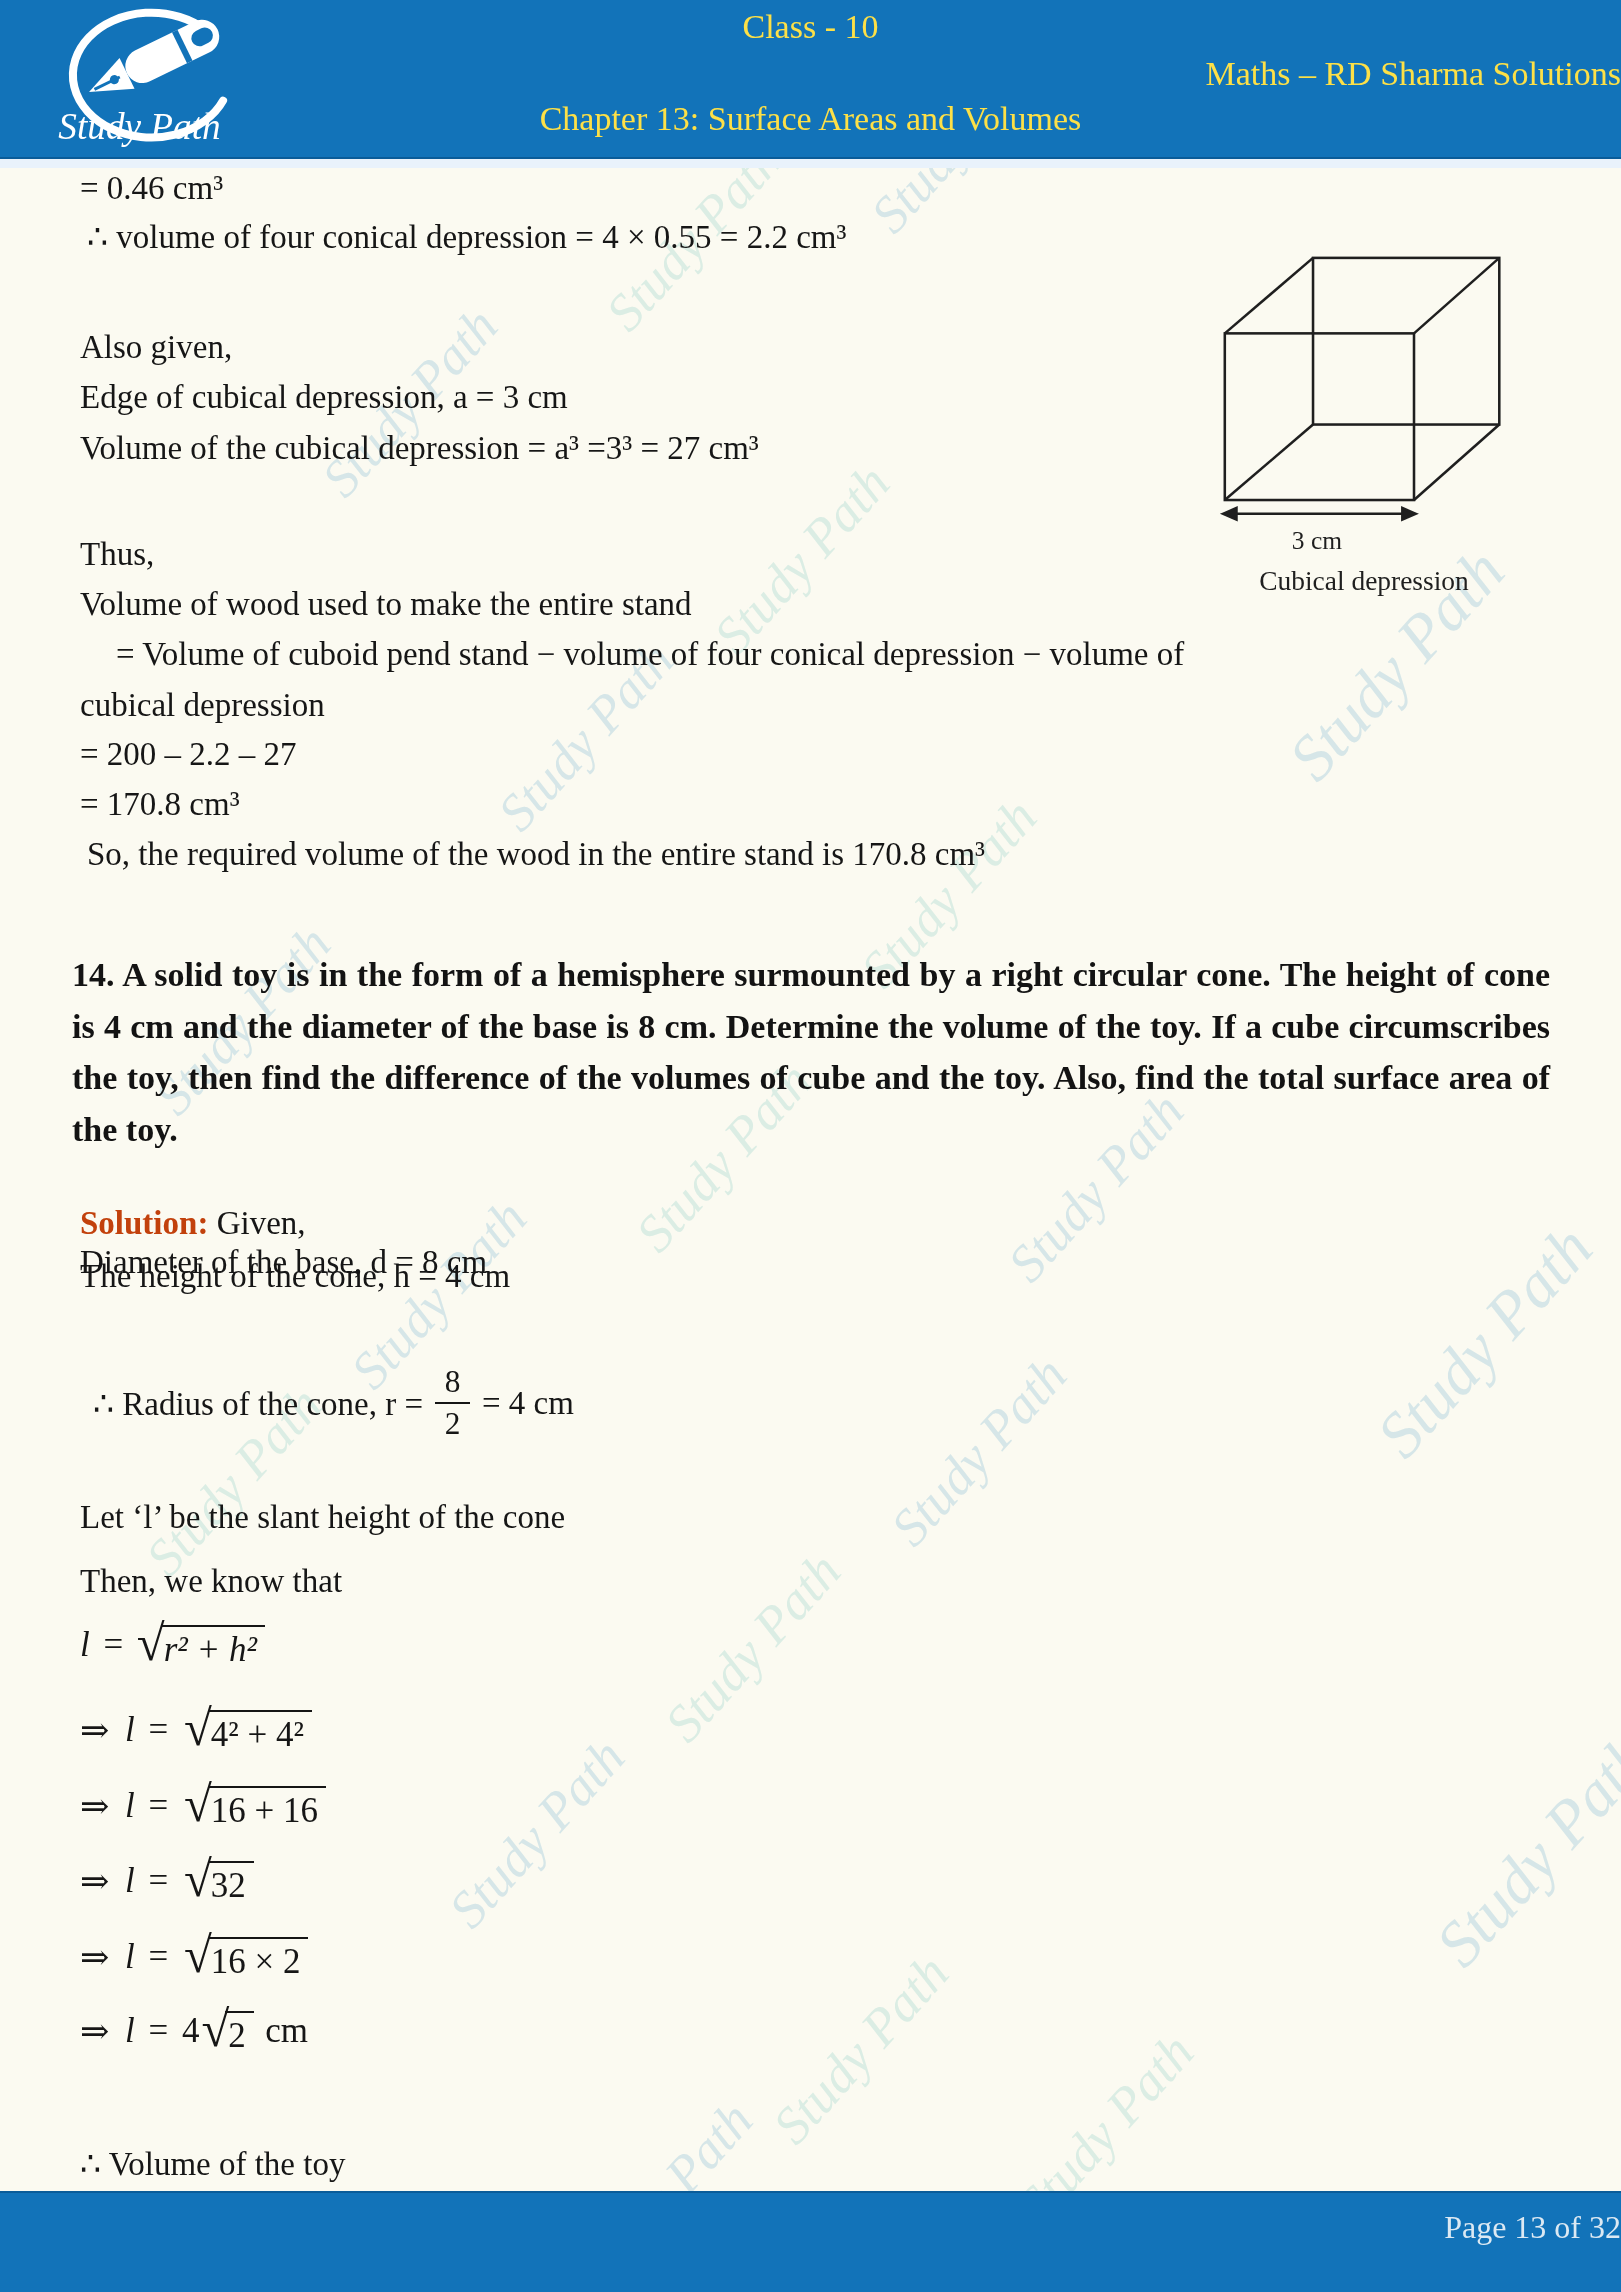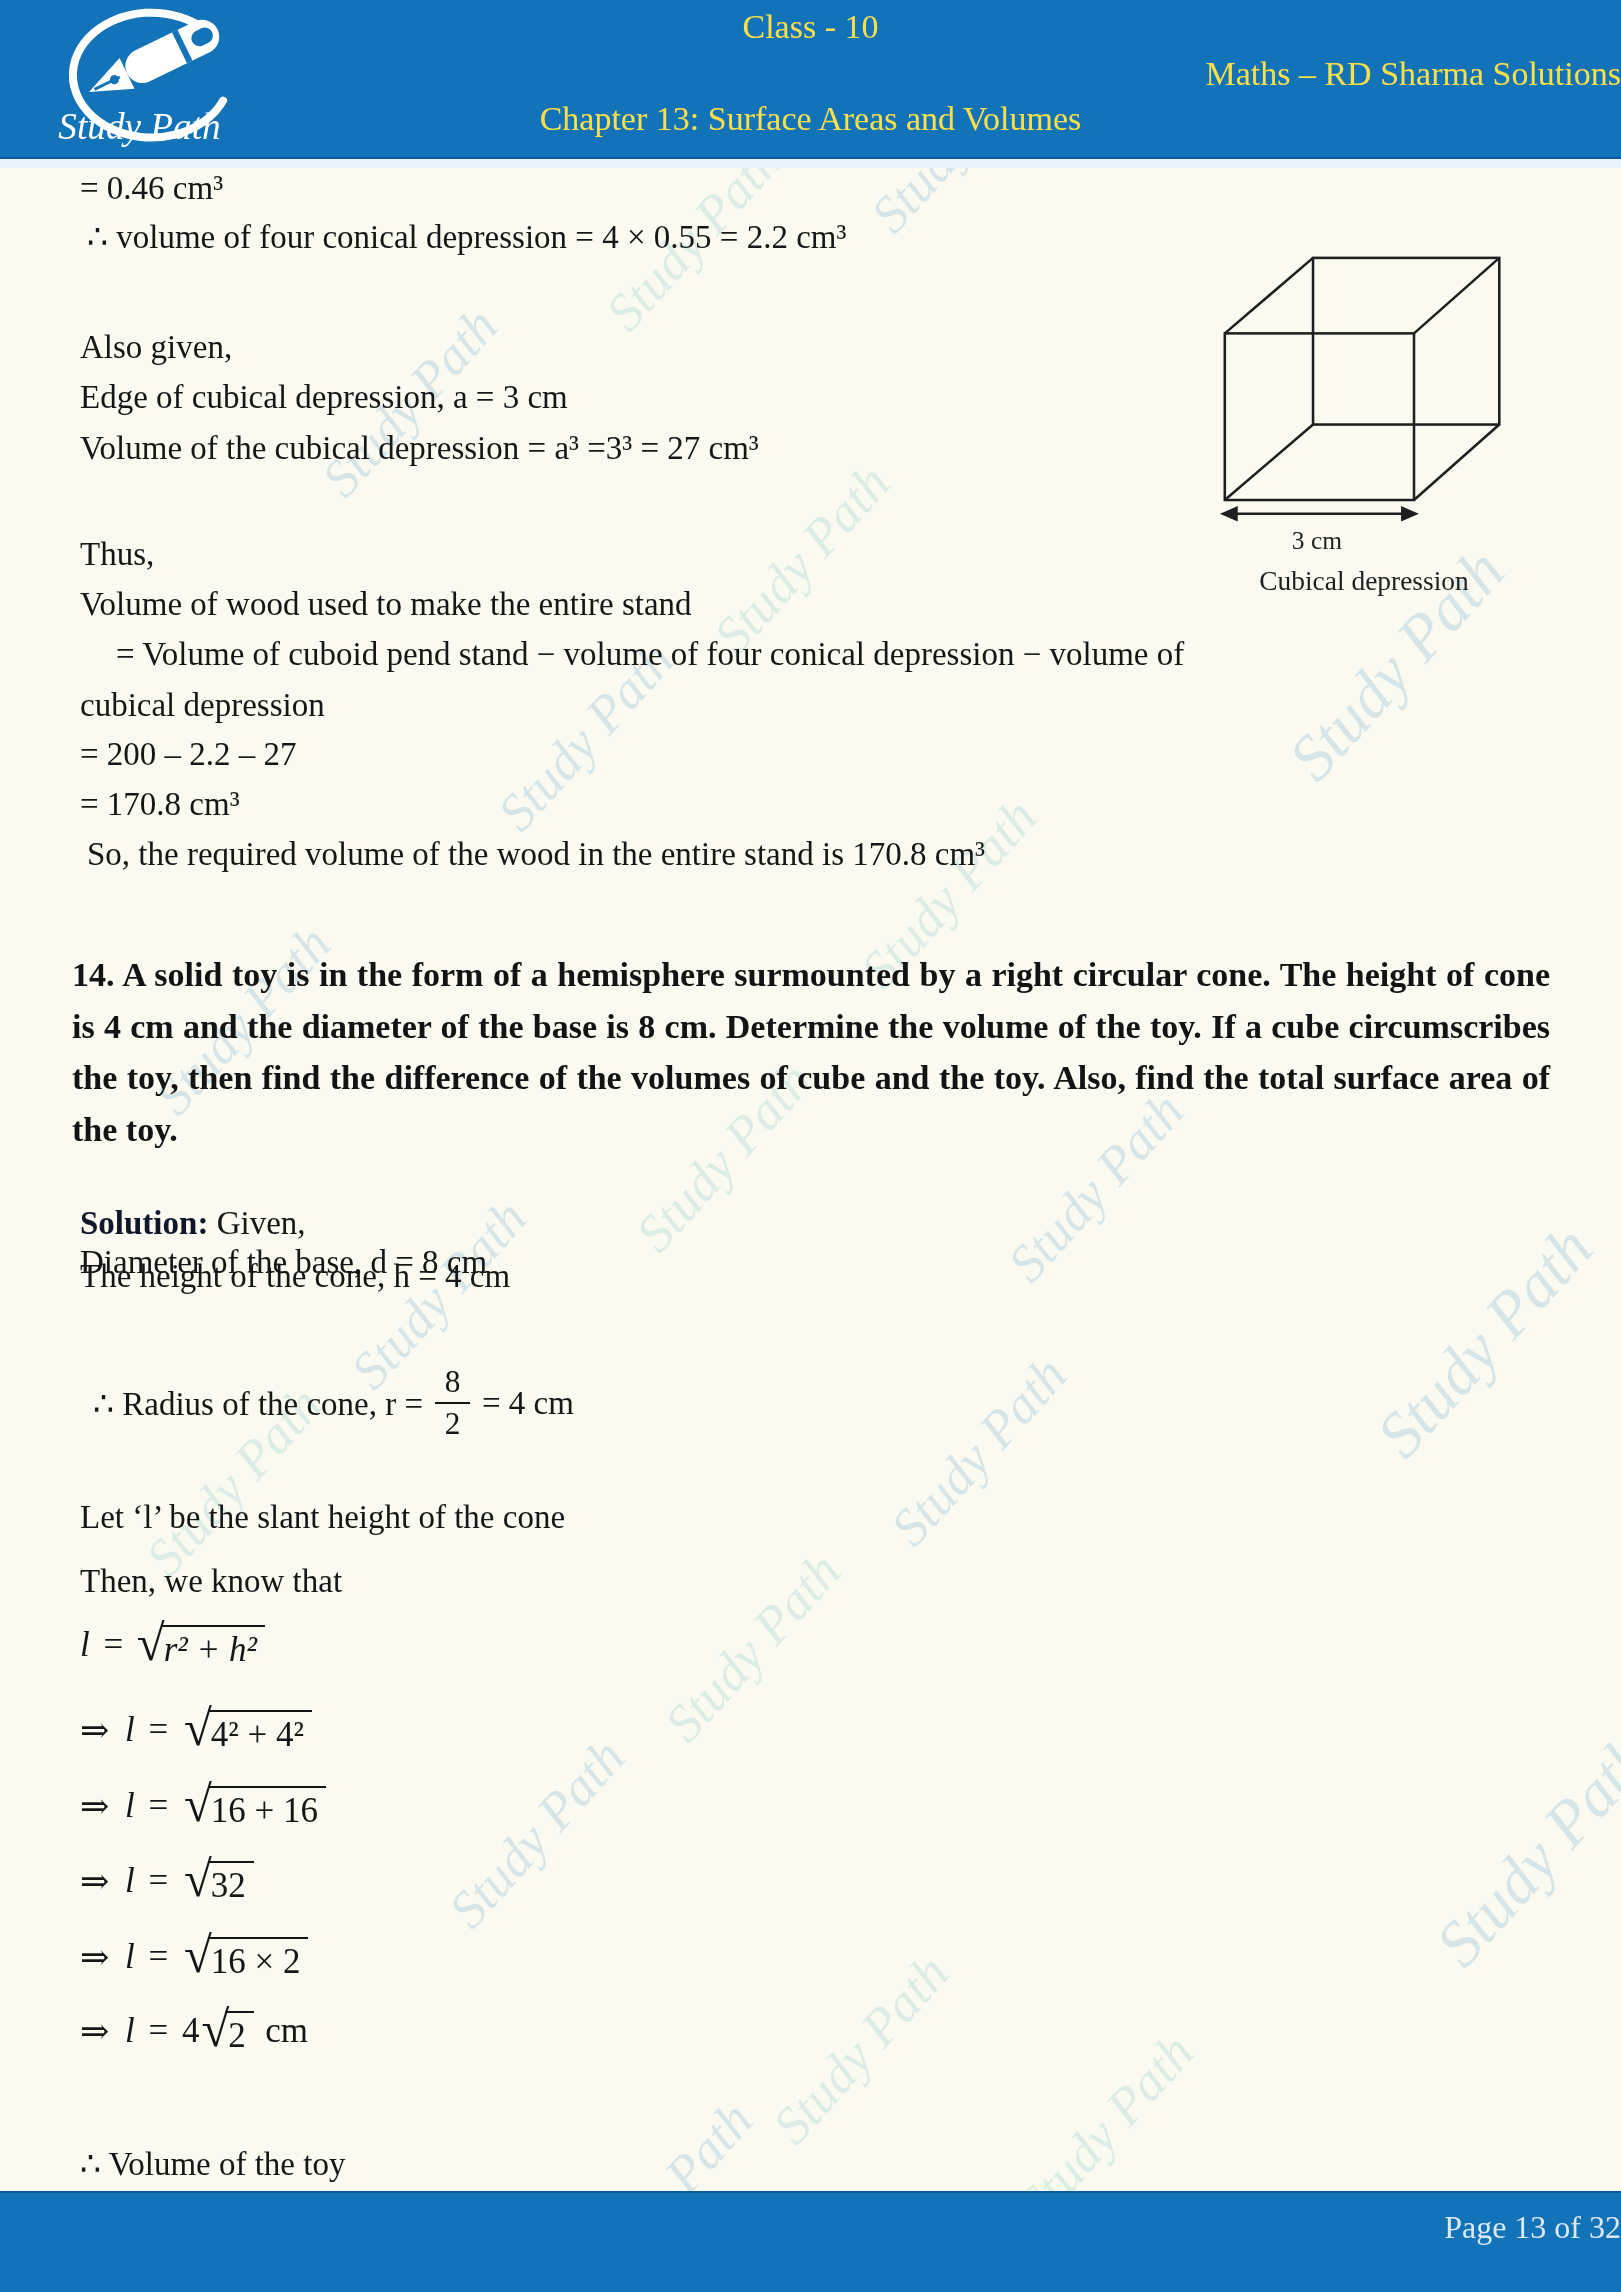--- a/index.html
+++ b/index.html
@@ -32,21 +32,21 @@
   .wm.teal{color:rgba(125,200,190,0.25);}
   .wm.big{font-size:65px;}
   
   .line{position:absolute; left:80px; margin:0; font-size:33px; line-height:1.2; white-space:nowrap;}
   .indent{left:87px;}
   .question{
     position:absolute; top:949px; left:72px; width:1478px;
     font-size:34px; font-weight:bold; line-height:1.52;
     text-align:justify; color:#131313; margin:0;
   }
-  .sol-label{color:#0f172a; font-weight:bold;margin-top:8px;}
+  .sol-label{color:#c2410c; font-weight:bold;margin-top:8px;}
   
   .mrow{position:absolute; left:80px; font-size:35px; display:flex; align-items:flex-start; white-space:nowrap;}
   .mrow .arrow{margin-right:15.7px;}
   .mrow .lhs{margin-right:13.7px;}
   .mrow .eq{margin-right:13.7px;}
   .it{font-style:italic;}
   .sqrt{display:inline-flex; align-items:flex-start;}
   .sqrt .sign{font-size:1.45em; line-height:0.85; transform:translateY(-2.9px);}
   .sqrt .rad{border-top:2.9px solid #151515; padding:2.9px 7.8px 0 2.9px; margin-left:-3.9px;}
   .suffix{margin-left:11.8px;}

